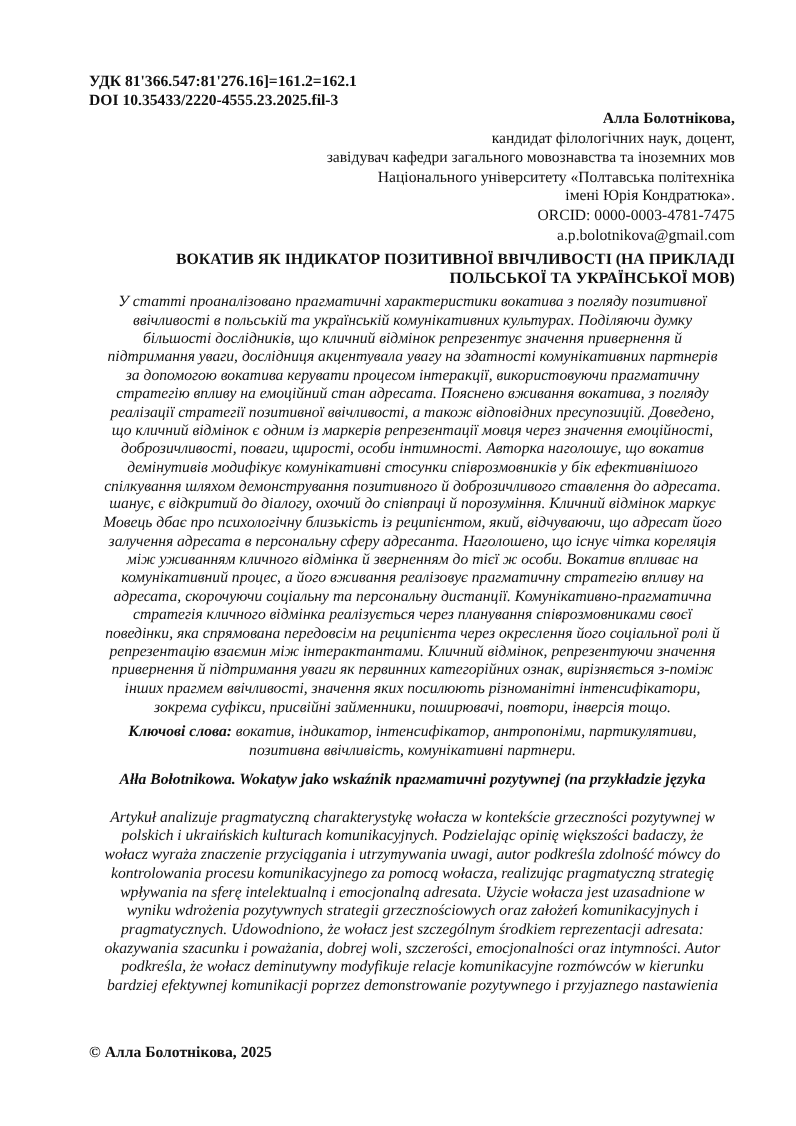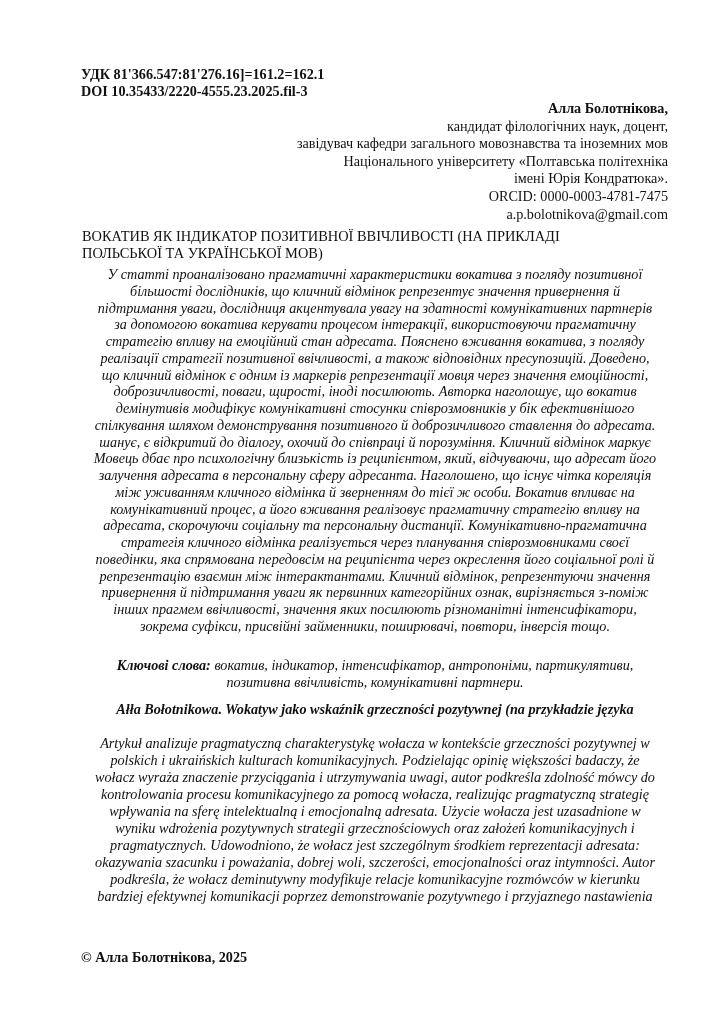--- a/index.html
+++ b/index.html
@@ -13,21 +13,21 @@
     position: absolute; left: 69px; top: 66px;
     font-weight: bold; font-size: 14.2px; line-height: 17px;
   }
   .author-block {
     position: absolute; right: 68px; top: 100px; width: 520px;
     text-align: right; font-size: 14.2px; line-height: 17.6px; font-family: Liberation Serif, serif;
   }
   .author-block .name { font-weight: bold; }
   .title {
     position: absolute; left: 70px; width: 586px; top: 228px;
-    text-align: left; font-weight: normal; font-size: 14.4px; line-height: 17px;
+    text-align: right; font-weight: bold; font-size: 14.4px; line-height: 17px;
   }
   .abstract-ua {
     position: absolute; left: 66px; width: 594px; top: 266px;
     text-align: center; font-style: italic; font-size: 14.2px; line-height: 16.75px;
   }
   .keywords {
     position: absolute; left: 66px; width: 594px; top: 657px;
     text-align: center; font-style: italic; font-size: 14.2px; line-height: 17px;
   }
   .keywords .kw-label { font-weight: bold; }
@@ -69,27 +69,28 @@
     <span class="line">a.p.bolotnikova@gmail.com</span>
   </div>
 
   <div class="title">
     <span class="line">ВОКАТИВ ЯК ІНДИКАТОР ПОЗИТИВНОЇ ВВІЧЛИВОСТІ (НА ПРИКЛАДІ</span>
     <span class="line">ПОЛЬСЬКОЇ ТА УКРАЇНСЬКОЇ МОВ)</span>
   </div>
 
   <div class="abstract-ua">
     <span class="line">У статті проаналізовано прагматичні характеристики вокатива з погляду позитивної</span>
+    <span class="line">ввічливості в польській та українській комунікативних культурах. Поділяючи думку</span>
     <span class="line">більшості дослідників, що кличний відмінок репрезентує значення привернення й</span>
     <span class="line">підтримання уваги, дослідниця акцентувала увагу на здатності комунікативних партнерів</span>
     <span class="line">за допомогою вокатива керувати процесом інтеракції, використовуючи прагматичну</span>
     <span class="line">стратегію впливу на емоційний стан адресата. Пояснено вживання вокатива, з погляду</span>
     <span class="line">реалізації стратегії позитивної ввічливості, а також відповідних пресупозицій. Доведено,</span>
     <span class="line">що кличний відмінок є одним із маркерів репрезентації мовця через значення емоційності,</span>
-    <span class="line">доброзичливості, поваги, щирості, іноді посилюють. Авторка наголошує, що вокатив</span>
+    <span class="line">доброзичливості, поваги, щирості, особи інтимності. Авторка наголошує, що вокатив</span>
     <span class="line">демінутивів модифікує комунікативні стосунки співрозмовників у бік ефективнішого</span>
     <span class="line">спілкування шляхом демонстрування позитивного й доброзичливого ставлення до адресата.</span>
     <span class="line">шанує, є відкритий до діалогу, охочий до співпраці й порозуміння. Кличний відмінок маркує</span>
     <span class="line">Мовець дбає про психологічну близькість із реципієнтом, який, відчуваючи, що адресат його</span>
     <span class="line">залучення адресата в персональну сферу адресанта. Наголошено, що існує чітка кореляція</span>
     <span class="line">між уживанням кличного відмінка й зверненням до тієї ж особи. Вокатив впливає на</span>
     <span class="line">комунікативний процес, а його вживання реалізовує прагматичну стратегію впливу на</span>
     <span class="line">адресата, скорочуючи соціальну та персональну дистанції. Комунікативно-прагматична</span>
     <span class="line">стратегія кличного відмінка реалізується через планування співрозмовниками своєї</span>
     <span class="line">поведінки, яка спрямована передовсім на реципієнта через окреслення його соціальної ролі й</span>
@@ -98,21 +99,21 @@
     <span class="line">інших прагмем ввічливості, значення яких посилюють різноманітні інтенсифікатори,</span>
     <span class="line">зокрема суфікси, присвійні займенники, поширювачі, повтори, інверсія тощо.</span>
   </div>
 
   <div class="keywords">
     <span class="line"><span class="kw-label">Ключові слова:</span><span> вокатив, індикатор, інтенсифікатор, антропоніми, партикулятиви,</span></span>
     <span class="line">позитивна ввічливість, комунікативні партнери.</span>
   </div>
 
   <div class="title-pl">
-    <span class="line">Ałła Bołotnikowa. Wokatyw jako wskaźnik grzeczności pozytywnej (na przykładzie języka</span>
+    <span class="line">Ałła Bołotnikowa. Wokatyw jako wskaźnik прагматичні pozytywnej (na przykładzie języka</span>
   </div>
 
   <div class="abstract-pl">
     <span class="line">Artykuł analizuje pragmatyczną charakterystykę wołacza w kontekście grzeczności pozytywnej w</span>
     <span class="line">polskich i ukraińskich kulturach komunikacyjnych. Podzielając opinię większości badaczy, że</span>
     <span class="line">wołacz wyraża znaczenie przyciągania i utrzymywania uwagi, autor podkreśla zdolność mówcy do</span>
     <span class="line">kontrolowania procesu komunikacyjnego za pomocą wołacza, realizując pragmatyczną strategię</span>
     <span class="line">wpływania na sferę intelektualną i emocjonalną adresata. Użycie wołacza jest uzasadnione w</span>
     <span class="line">wyniku wdrożenia pozytywnych strategii grzecznościowych oraz założeń komunikacyjnych i</span>
     <span class="line">pragmatycznych. Udowodniono, że wołacz jest szczególnym środkiem reprezentacji adresata:</span>

